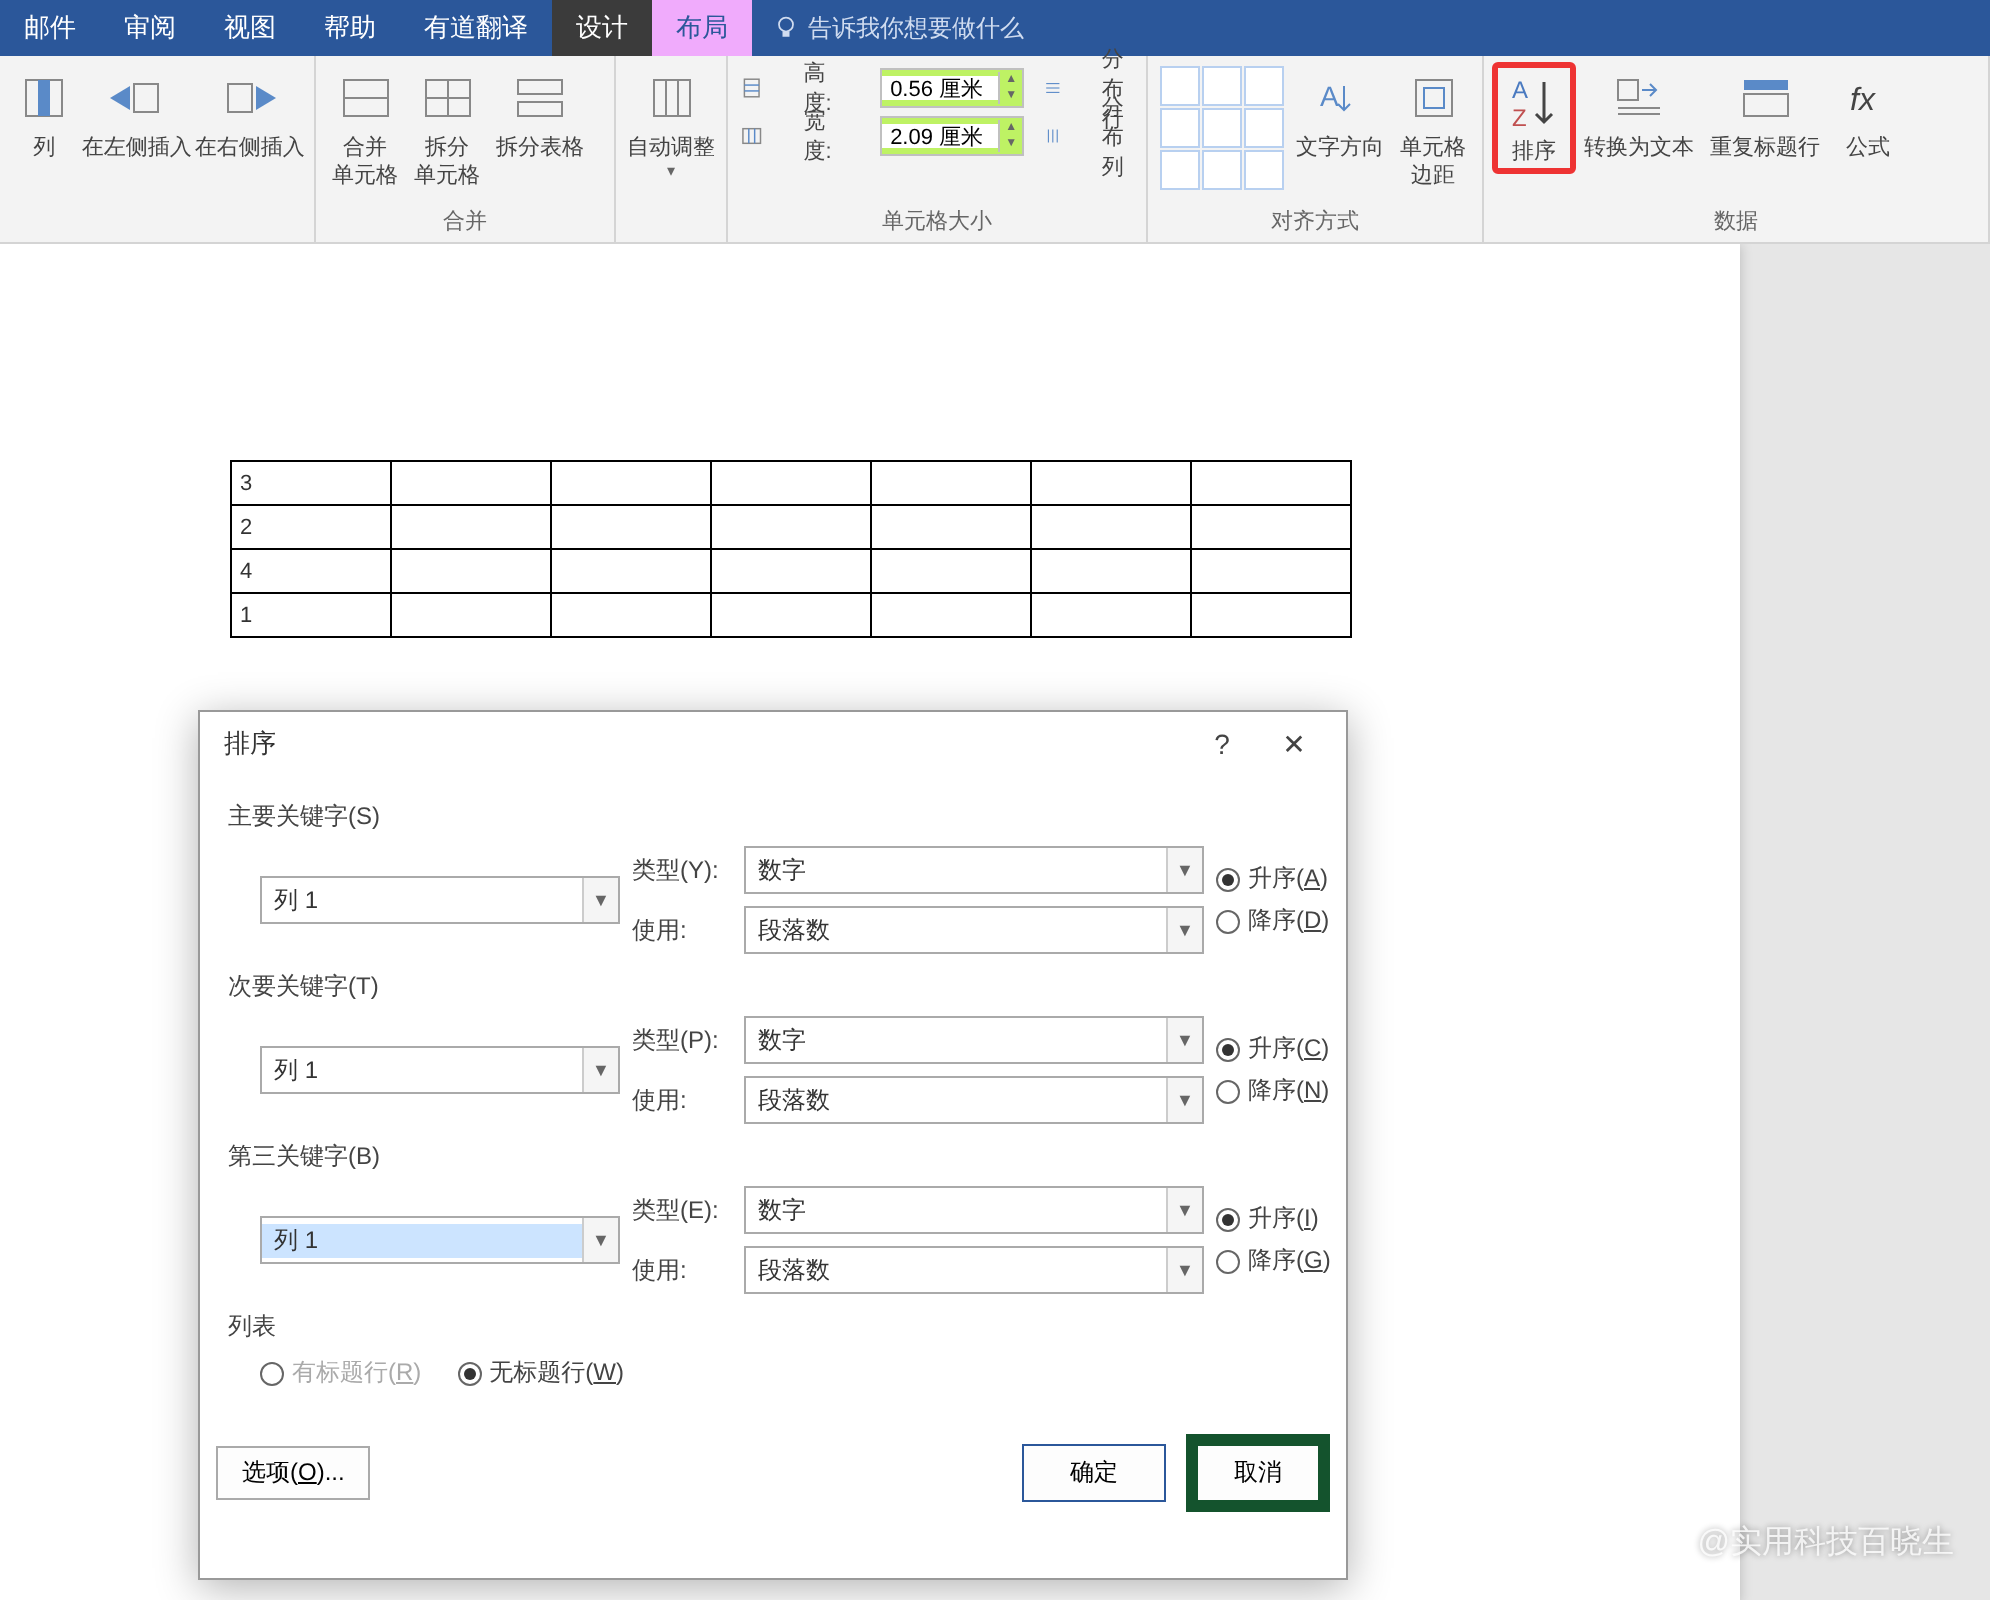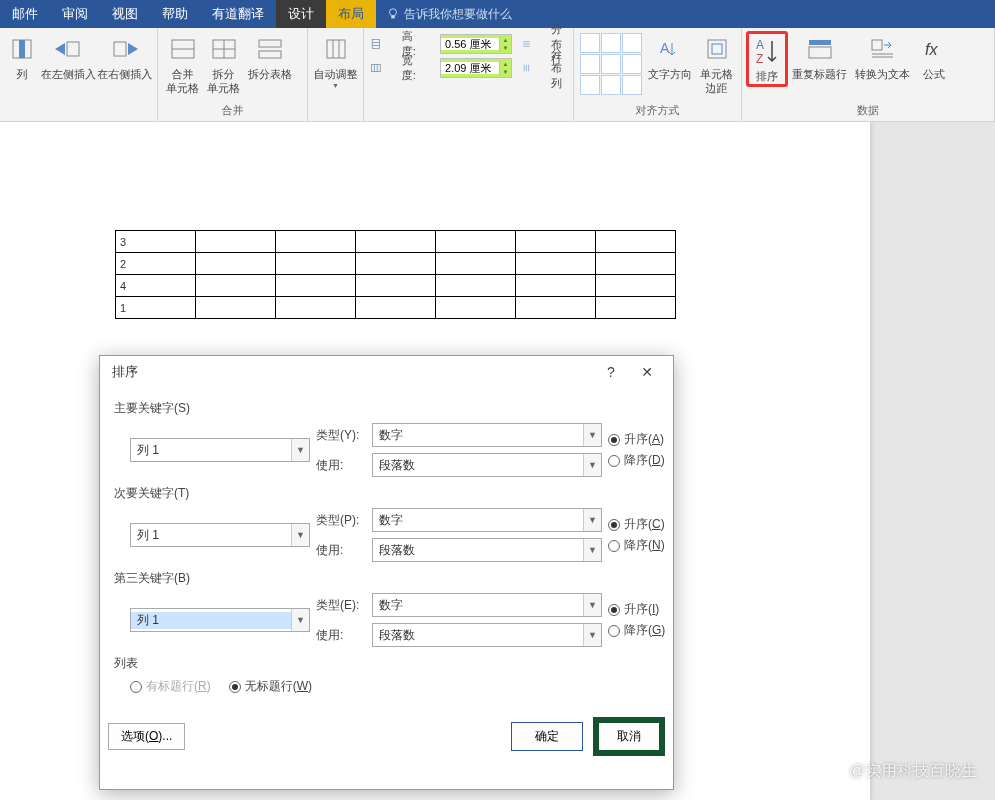--- a/index.html
+++ b/index.html
@@ -2,21 +2,21 @@
 <html><head>
 <meta charset="utf-8">
 <style>
 * { box-sizing: border-box; margin: 0; padding: 0; }
 body { font-family: "Microsoft YaHei", "Segoe UI", sans-serif; font-size: 12px; background: #fff; overflow: hidden; width: 995px; height: 800px; position: relative; }
 
 
 .menubar { background: #2b579a; height: 28px; display: flex; align-items: stretch; color: #fff; }
 .menubar .tab { padding: 0 12px; display: flex; align-items: center; cursor: pointer; font-size: 13px; }
 .menubar .tab.active-design { background: #3b3b3b; }
-.menubar .tab.active-layout { background: #eab308; color: #2b579a; }
+.menubar .tab.active-layout { background: #f0abfc; color: #2b579a; }
 .menubar .tell { display: flex; align-items: center; padding: 0 10px; color: #d0dcf0; gap: 4px; }
 .bulb { width: 14px; height: 14px; }
 
 
 .ribbon { background: #f3f3f3; border-bottom: 1px solid #d4d4d4; height: 94px; display: flex; }
 .group { border-right: 1px solid #d4d4d4; display: flex; flex-direction: column; }
 .group-body { flex: 1; display: flex; align-items: flex-start; padding: 3px 4px 0 4px; }
 .group-label { text-align: center; font-size: 11px; color: #666; padding: 2px 0 3px 0; }
 .rbtn { display: flex; flex-direction: column; align-items: center; justify-content: flex-start; padding: 2px 4px; min-width: 36px; cursor: pointer; }
 .rbtn .ic { width: 32px; height: 32px; display: flex; align-items: center; justify-content: center; margin-bottom: 2px; }
@@ -222,20 +222,21 @@
         <div class="hrow">
             <svg class="small-ic" viewBox="0 0 16 16">
               <line x1="4" y1="2" x2="4" y2="14" stroke="#5a8ac8"></line>
               <line x1="8" y1="2" x2="8" y2="14" stroke="#5a8ac8"></line>
               <line x1="12" y1="2" x2="12" y2="14" stroke="#5a8ac8"></line>
             </svg>
             <span style="font-size:11px;color:#444">分布列</span>
           </div>
       </div>
     </div>
+    <div class="group-label">单元格大小</div>
   </div>
 
   <div class="group" style="width:168px">
     <div class="group-body">
       <div class="align-grid">
         <div class="align-cell"></div>
           <div class="align-cell"></div>
           <div class="align-cell"></div>
         <div class="align-cell"></div>
           <div class="align-cell"></div>
@@ -271,40 +272,40 @@
     <div class="group-body">
       <div class="rbtn highlight">
           <div class="ic">
             <svg width="24" height="28">
               <text x="1" y="12" font-size="12" fill="#4a7ac0">A</text>
               <text x="1" y="26" font-size="12" fill="#c05050">Z</text>
               <path d="M17 4 L17 24 M13 20 L17 24 L21 20" stroke="#444" fill="none" stroke-width="1.5"></path>
             </svg>
           </div>
           <div class="lbl">排序</div>
-        </div>
-      <div class="rbtn big">
-          <div class="ic">
-            <svg width="28" height="24">
-              <rect x="3" y="3" width="22" height="5" fill="#5a8ac8"></rect>
-              <rect x="3" y="10" width="22" height="11" fill="none" stroke="#888"></rect>
-            </svg>
-          </div>
-          <div class="lbl">重复标题行</div>
         </div>
       <div class="rbtn big">
           <div class="ic">
             <svg width="28" height="24">
               <rect x="3" y="3" width="10" height="10" fill="none" stroke="#888"></rect>
               <path d="M15 8 L22 8 M19 5 L22 8 L19 11" stroke="#5a8ac8" fill="none"></path>
               <line x1="3" y1="17" x2="24" y2="17" stroke="#888"></line>
               <line x1="3" y1="20" x2="24" y2="20" stroke="#888"></line>
             </svg>
           </div>
           <div class="lbl">转换为文本</div>
+        </div>
+      <div class="rbtn big">
+          <div class="ic">
+            <svg width="28" height="24">
+              <rect x="3" y="3" width="22" height="5" fill="#5a8ac8"></rect>
+              <rect x="3" y="10" width="22" height="11" fill="none" stroke="#888"></rect>
+            </svg>
+          </div>
+          <div class="lbl">重复标题行</div>
         </div>
       <div class="rbtn">
           <div class="ic">
             <svg width="24" height="24">
               <text x="3" y="18" font-size="16" font-style="italic" fill="#444">fx</text>
             </svg>
           </div>
           <div class="lbl">公式</div>
         </div>
     </div>

